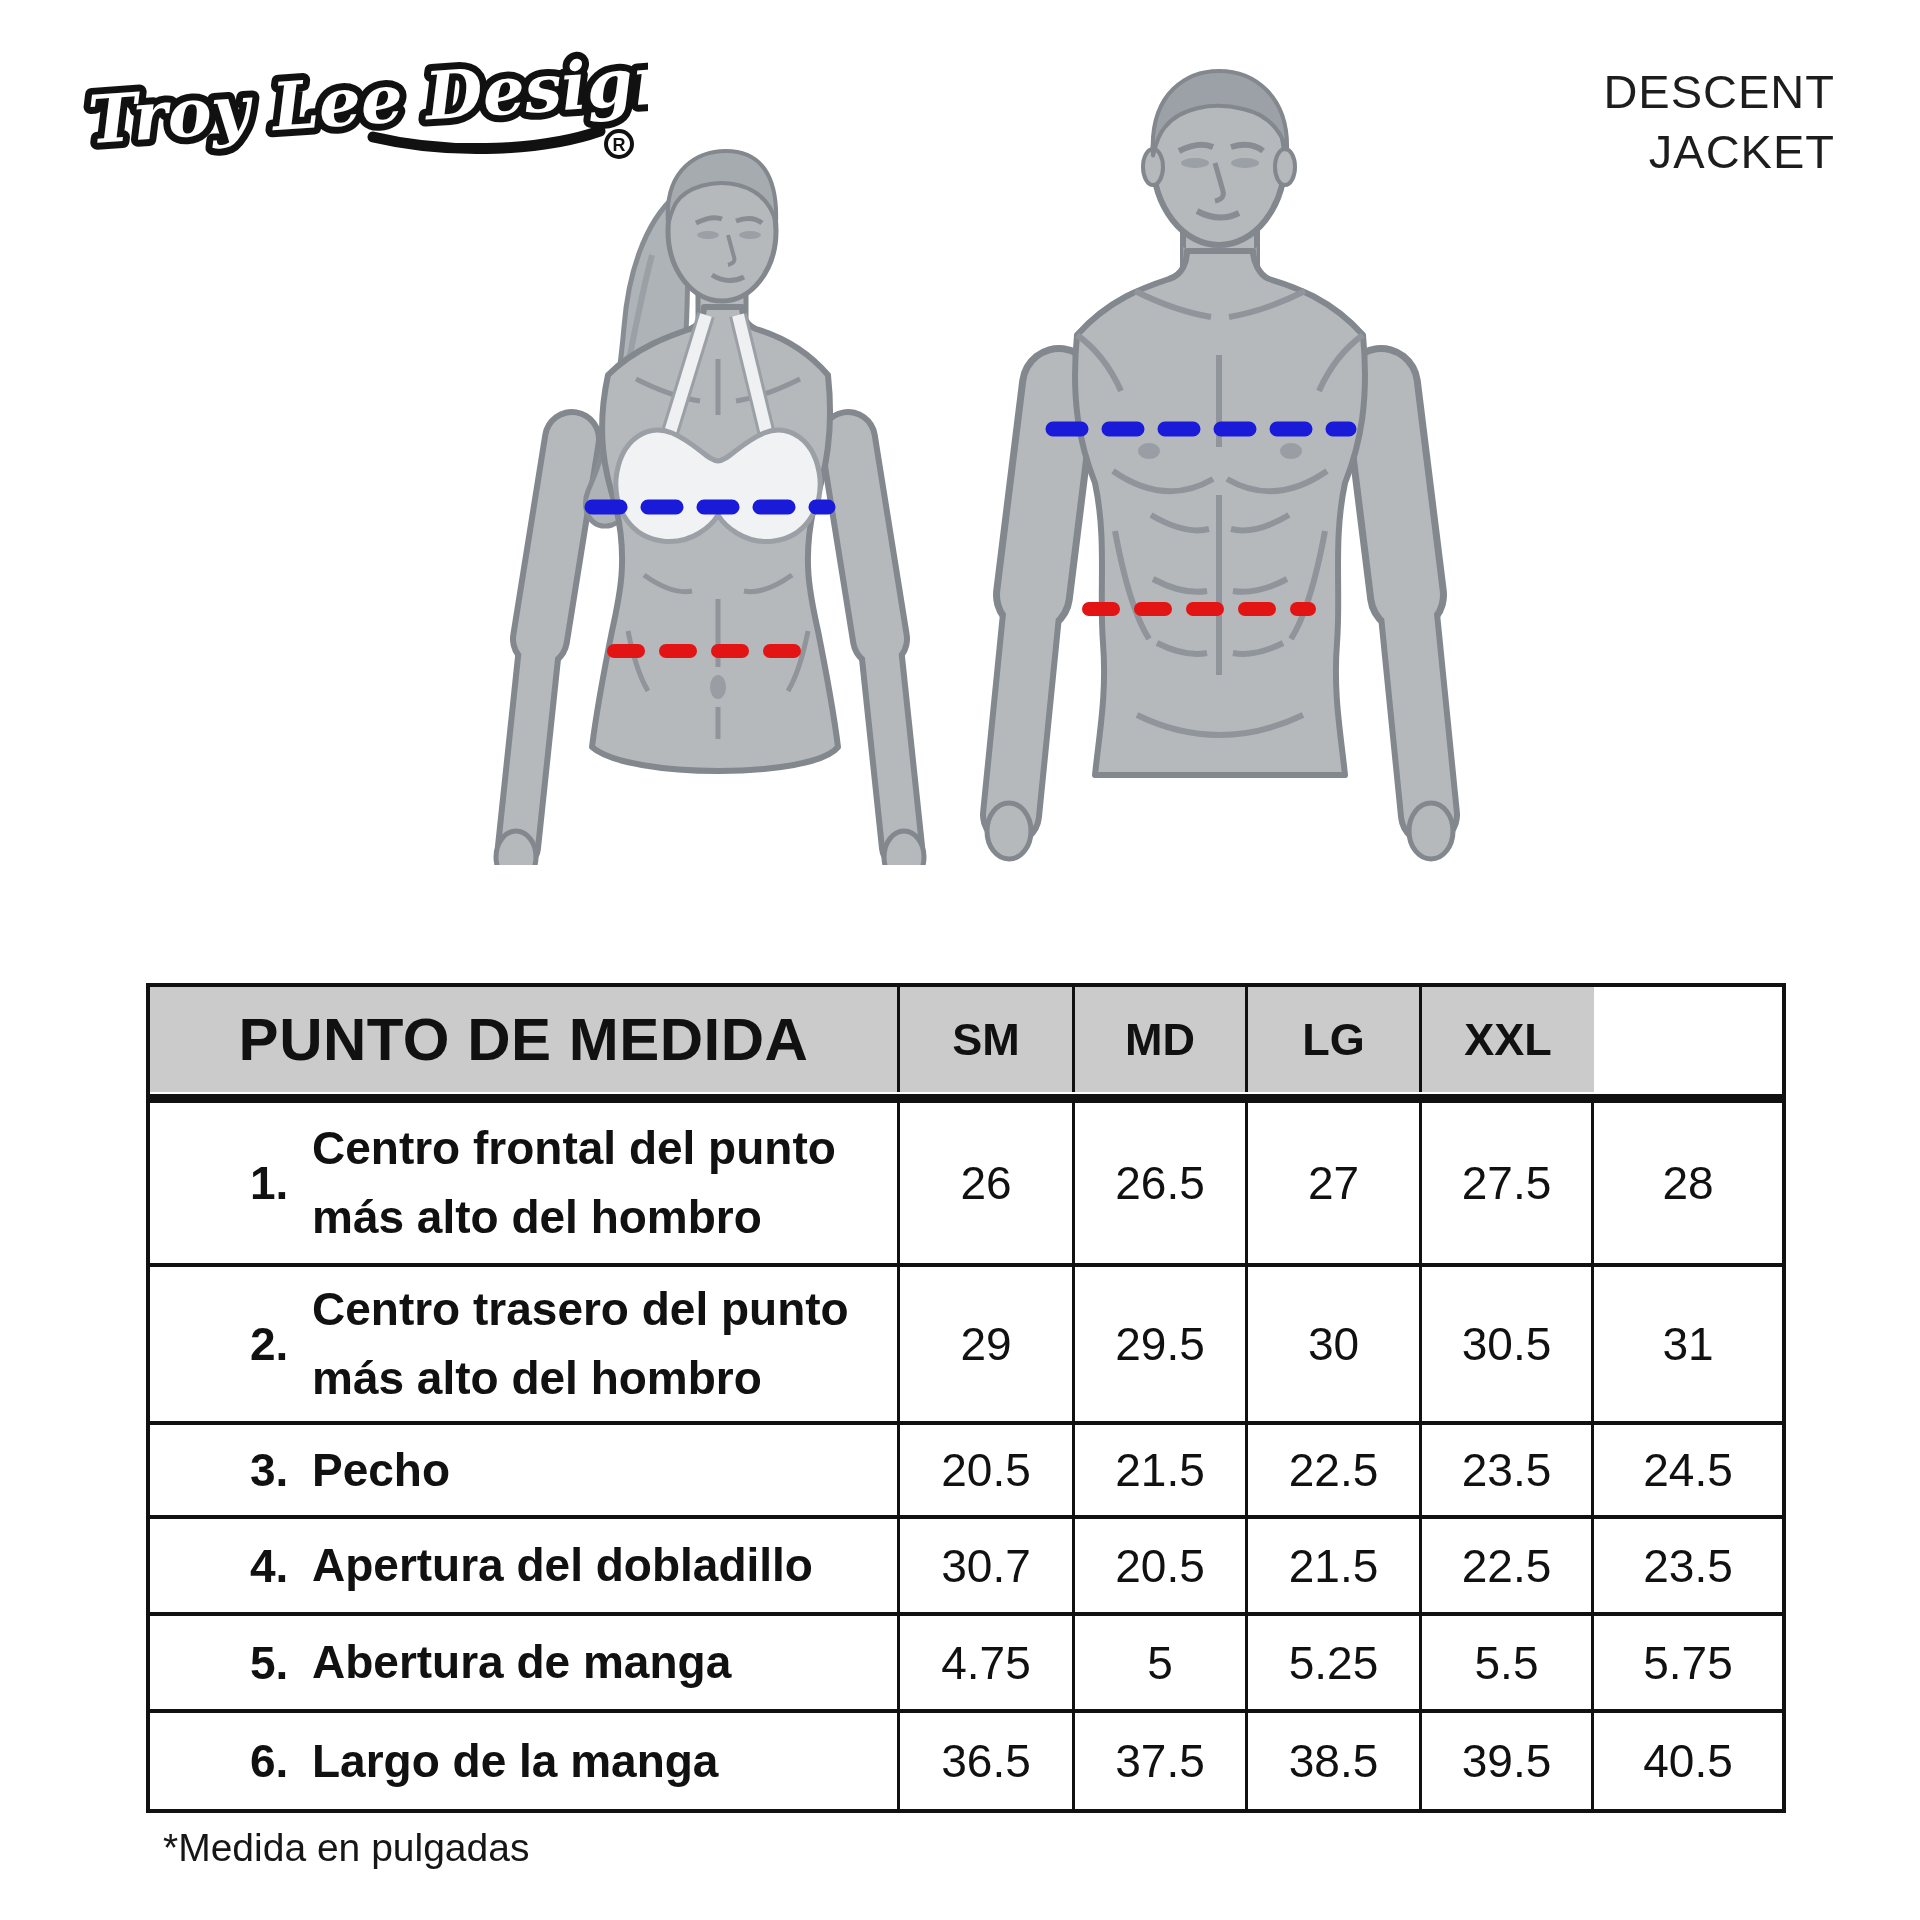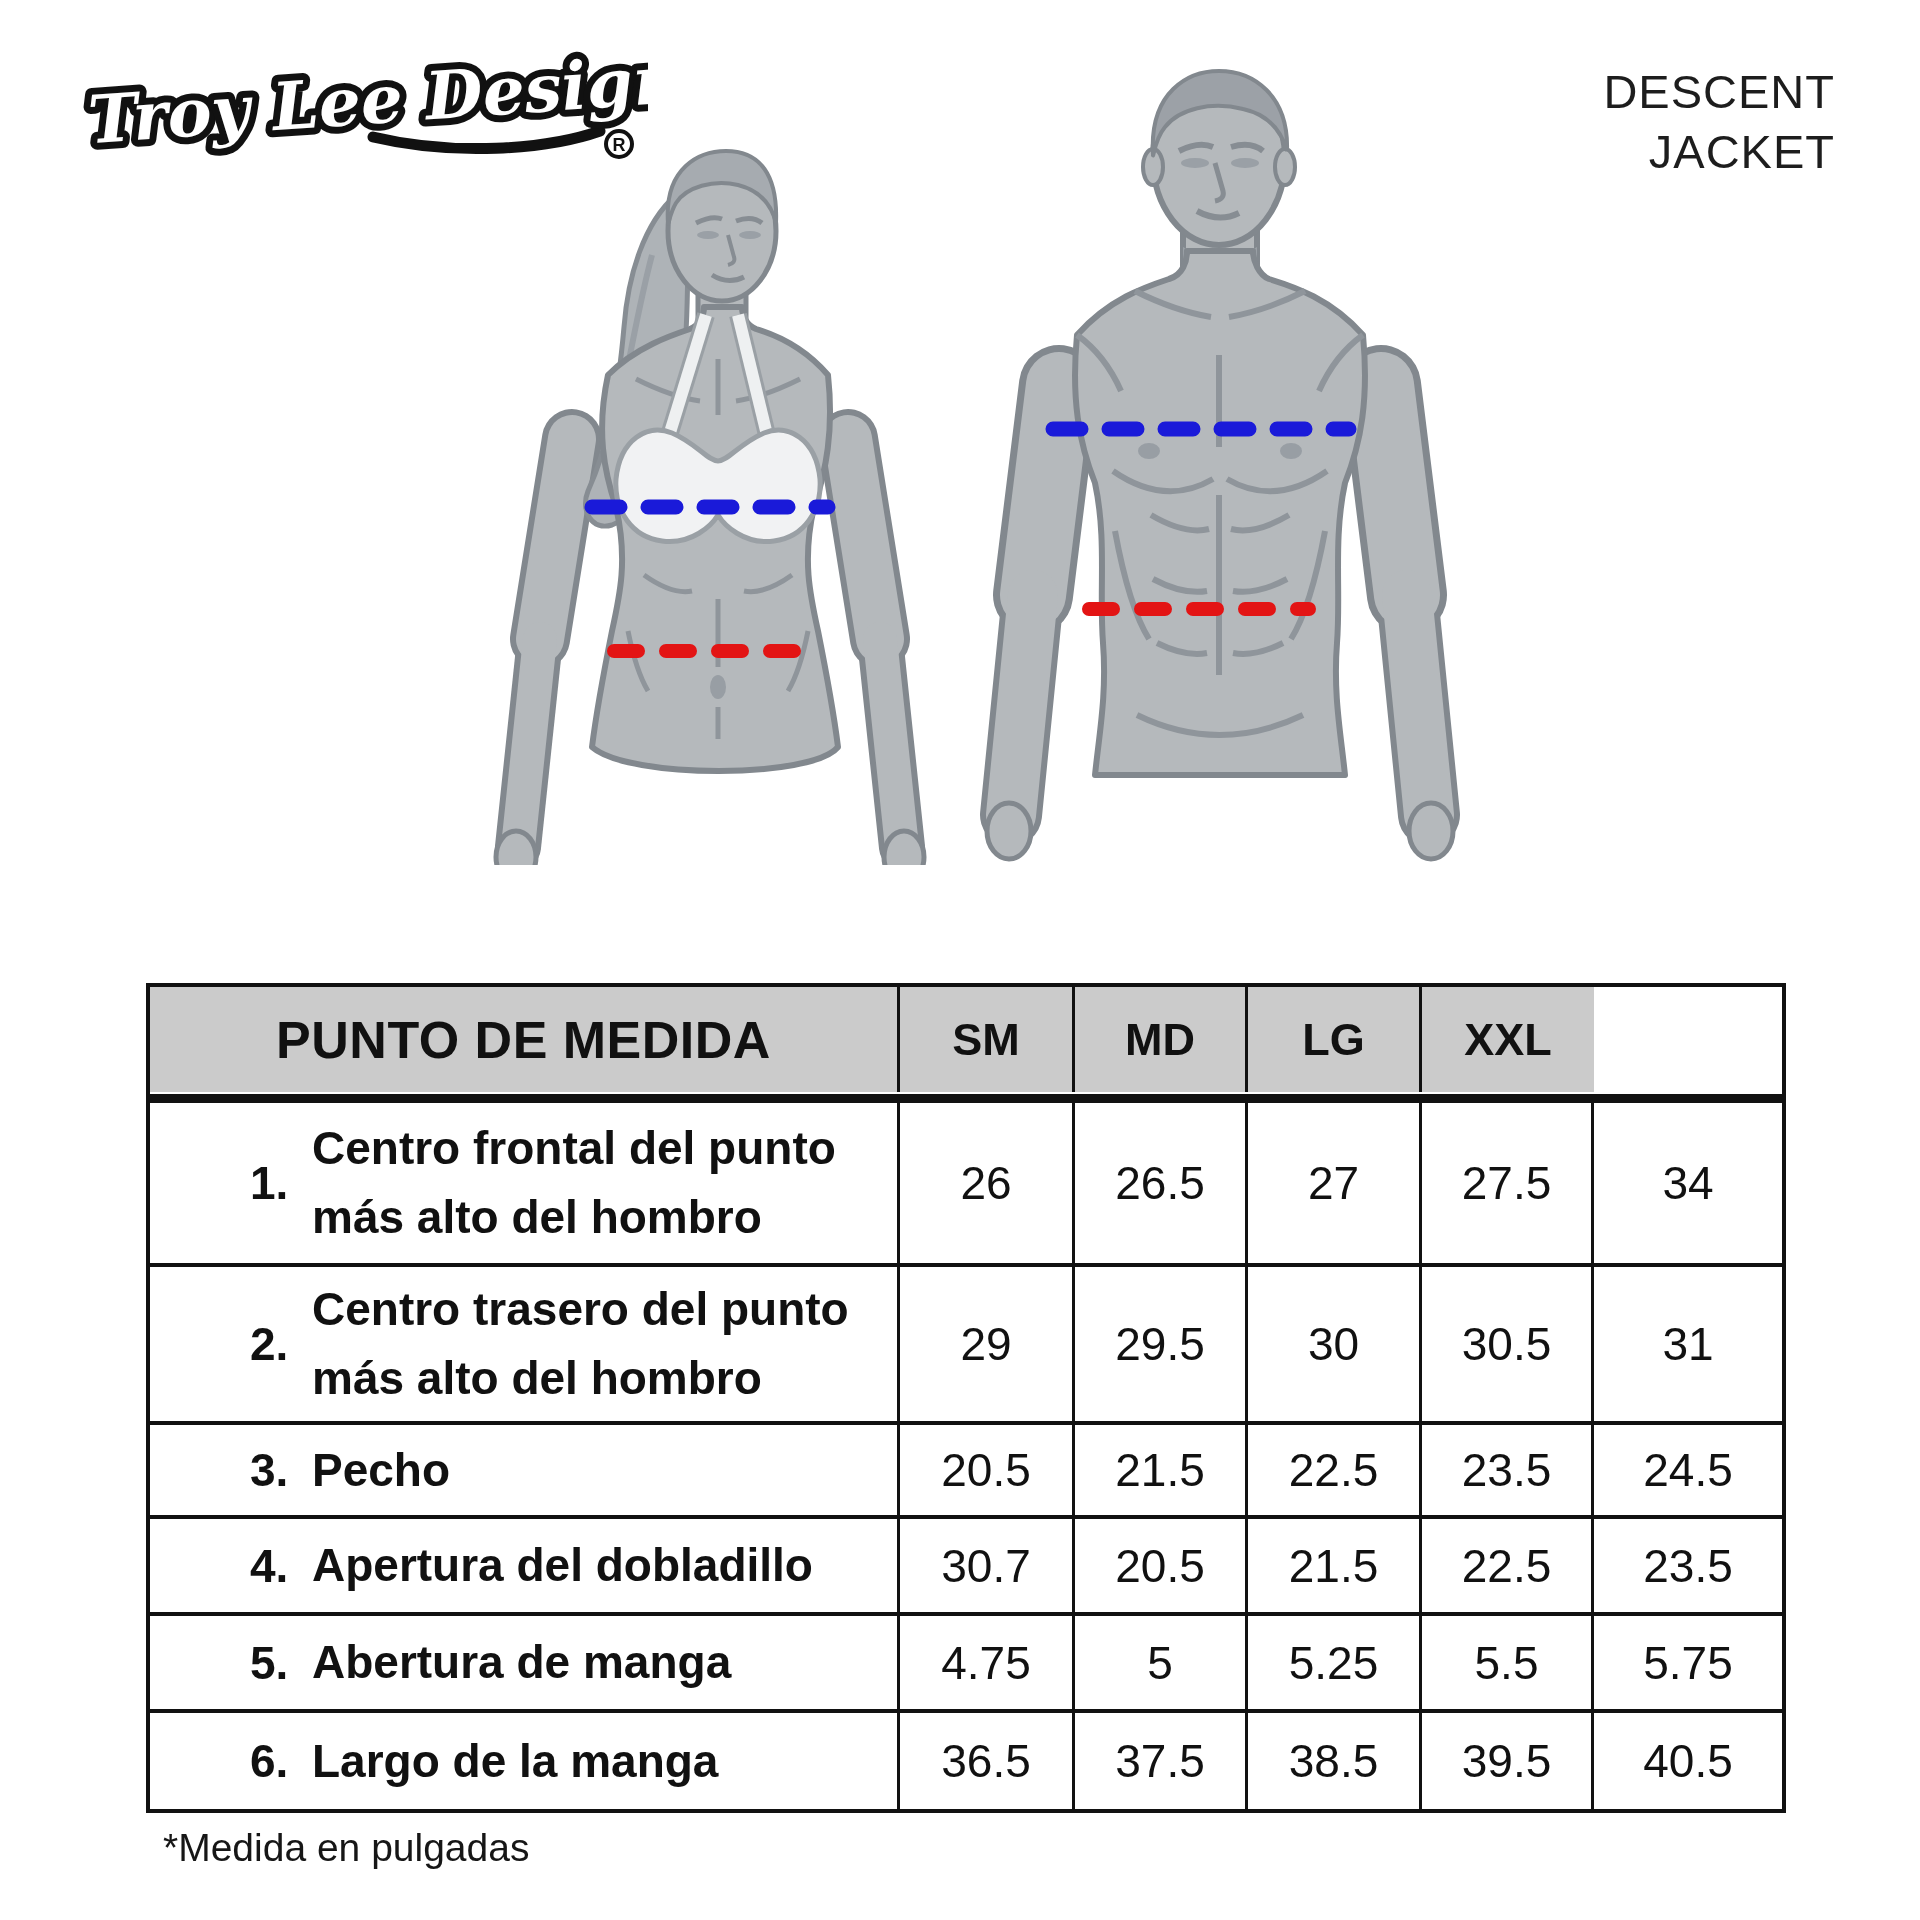--- a/index.html
+++ b/index.html
@@ -19,21 +19,21 @@
   .fig-male{left:945px;top:55px;width:550px;height:810px;}
   
   .size-table{
     position:absolute;left:146px;top:983px;width:1640px;
     border:4px solid #111;box-sizing:border-box;background:#fff;
   }
   .tr{display:grid;grid-template-columns:750px 175px 173px 174px 172px 188px;}
   .td{display:flex;align-items:center;justify-content:center;box-sizing:border-box;}
   .td:not(:last-child){border-right:3px solid #111;}
   .thead .td{background:#cbcbcb;min-height:105px;}
-  .measure-head{font-size:52px;font-weight:700;letter-spacing:0.5px;}
+  .measure-head{font-size:60px;font-weight:700;letter-spacing:0.5px;}
   .size-head{font-size:45px;font-weight:700;}
   .heavy-divider{height:9px;background:#111;border-top:2px solid #fff;}
   .tbody .tr + .tr{border-top:4px solid #111;}
   .tbody .tr:nth-child(1){min-height:160px;}
   .tbody .tr:nth-child(2){min-height:154px;}
   .tbody .tr:nth-child(3){min-height:90px;}
   .tbody .tr:nth-child(4){min-height:93px;}
   .tbody .tr:nth-child(5){min-height:93px;}
   .tbody .tr:nth-child(6){min-height:96px;}
   .label-cell{justify-content:flex-start;padding-left:100px;}
@@ -199,21 +199,21 @@
 
     <div class="tr">
       <div class="td label-cell">
         <span class="row-num">1.</span>
         <span class="row-label">Centro frontal del punto más alto del hombro</span>
       </div>
       <div class="td val">26</div>
       <div class="td val">26.5</div>
       <div class="td val">27</div>
       <div class="td val">27.5</div>
-      <div class="td val">34</div>
+      <div class="td val">28</div>
     </div>
 
     <div class="tr">
       <div class="td label-cell">
         <span class="row-num">2.</span>
         <span class="row-label">Centro trasero del punto más alto del hombro</span>
       </div>
       <div class="td val">29</div>
       <div class="td val">29.5</div>
       <div class="td val">30</div>

